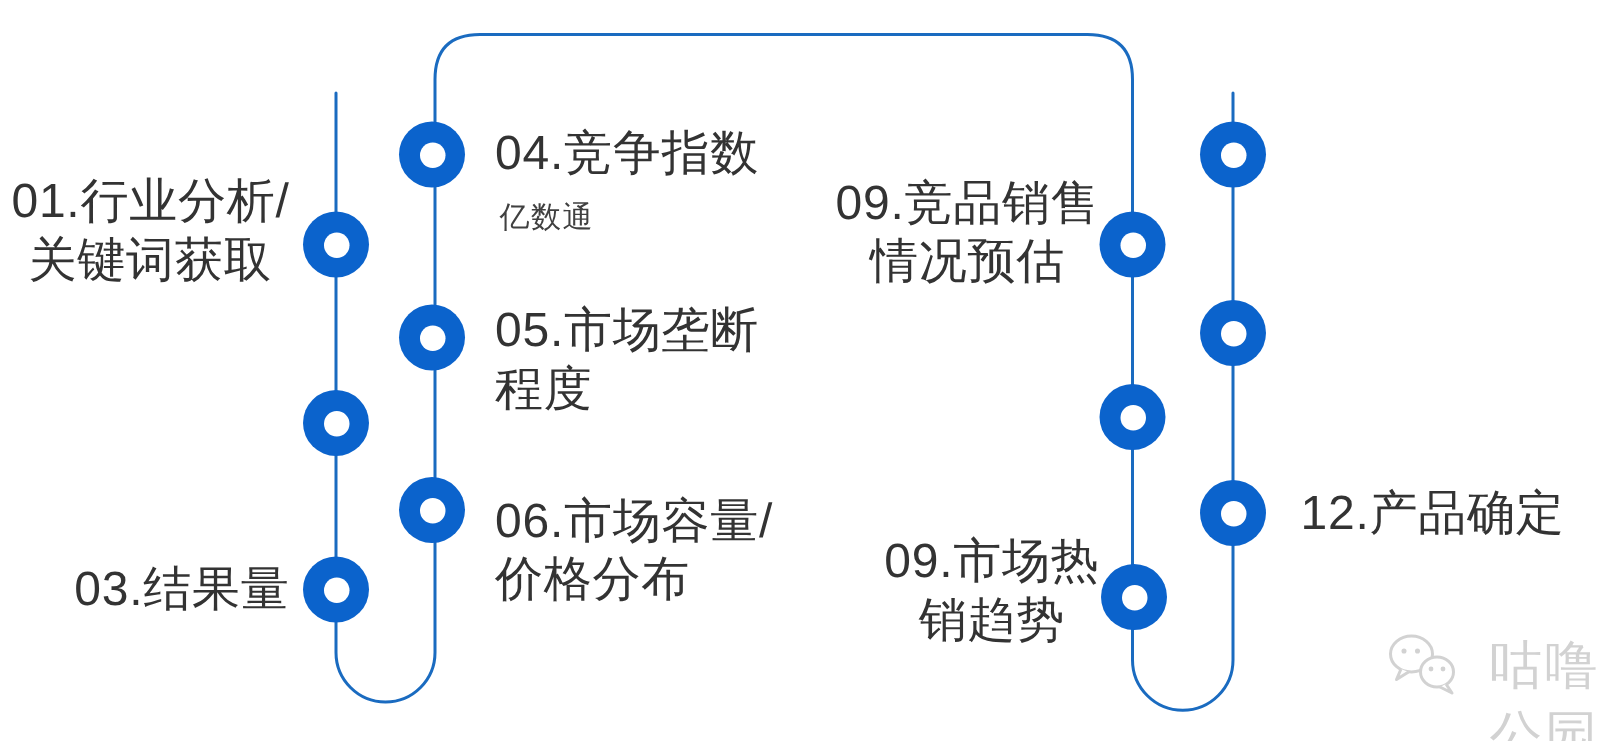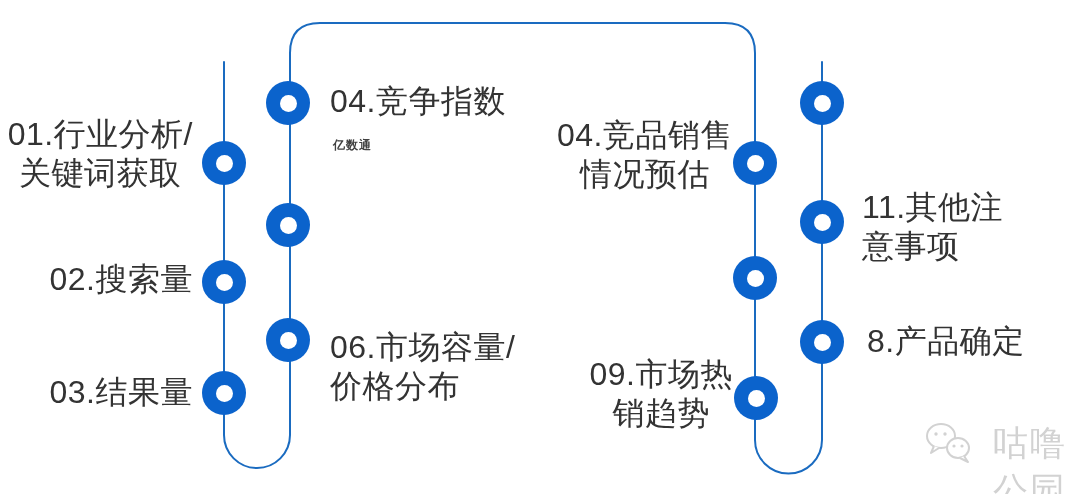--- a/index.html
+++ b/index.html
@@ -76,24 +76,23 @@
   .l9  { right: 347px; top: 394px; }
   .l10 { left: 862px;  top: 106px; }
   .l11 { left: 862px;  top: 227px; }
   .l12 { left: 867px;  top: 342px; }
 
   .sublabel {
     position: absolute;
     left: 333px;
     top: 145px;
     transform: translateY(-50%);
-    font-size: 12px;
+    font-size: 20px;
     color: var(--sub_text, #404040);
     letter-spacing: 1px;
-    font-weight: bold;
   }
 
   .watermark {
     position: absolute;
     left: 924px;
     top: 420px;
     display: flex;
     align-items: flex-start;
     gap: 21px;
     color: var(--watermark, #d2d2d2);
@@ -120,33 +119,32 @@
   <div class="node n6"></div>
   <div class="node n7"></div>
   <div class="node n8"></div>
   <div class="node n9"></div>
   <div class="node n10"></div>
   <div class="node n11"></div>
   <div class="node n12"></div>
 
   <div class="label align-r l1">01.行业分析/
 关键词获取</div>
-  <div class="label align-r l2">02.搜索量</div>
   <div class="label align-r l3">03.结果量</div>
   <div class="label l4">04.竞争指数</div>
   <div class="sublabel">亿数通</div>
+  <div class="label l5">05.市场垄断
+程度</div>
   <div class="label l6">06.市场容量/
 价格分布</div>
-  <div class="label align-r l7">04.竞品销售
+  <div class="label align-r l7">09.竞品销售
 情况预估</div>
   <div class="label align-r l9">09.市场热
 销趋势</div>
-  <div class="label l11">11.其他注
-意事项</div>
-  <div class="label l12">8.产品确定</div>
+  <div class="label l12">12.产品确定</div>
 
   <div class="watermark">
     <span>
       <svg width="48" height="44" viewBox="0 0 48 44" aria-hidden="true">
         <g>
           <ellipse cx="17" cy="16" rx="14" ry="12" fill="#ffffff" stroke="#d2d2d2" stroke-width="2"></ellipse>
           <path d="M10 26 L7 33 L15 28" fill="#ffffff" stroke="#d2d2d2" stroke-width="2" stroke-linejoin="round"></path>
           <circle cx="12" cy="14" r="1.7" fill="#d2d2d2"></circle>
           <circle cx="21" cy="14" r="1.7" fill="#d2d2d2"></circle>
           <ellipse cx="34" cy="28" rx="11" ry="10" fill="#ffffff" stroke="#d2d2d2" stroke-width="2"></ellipse>

